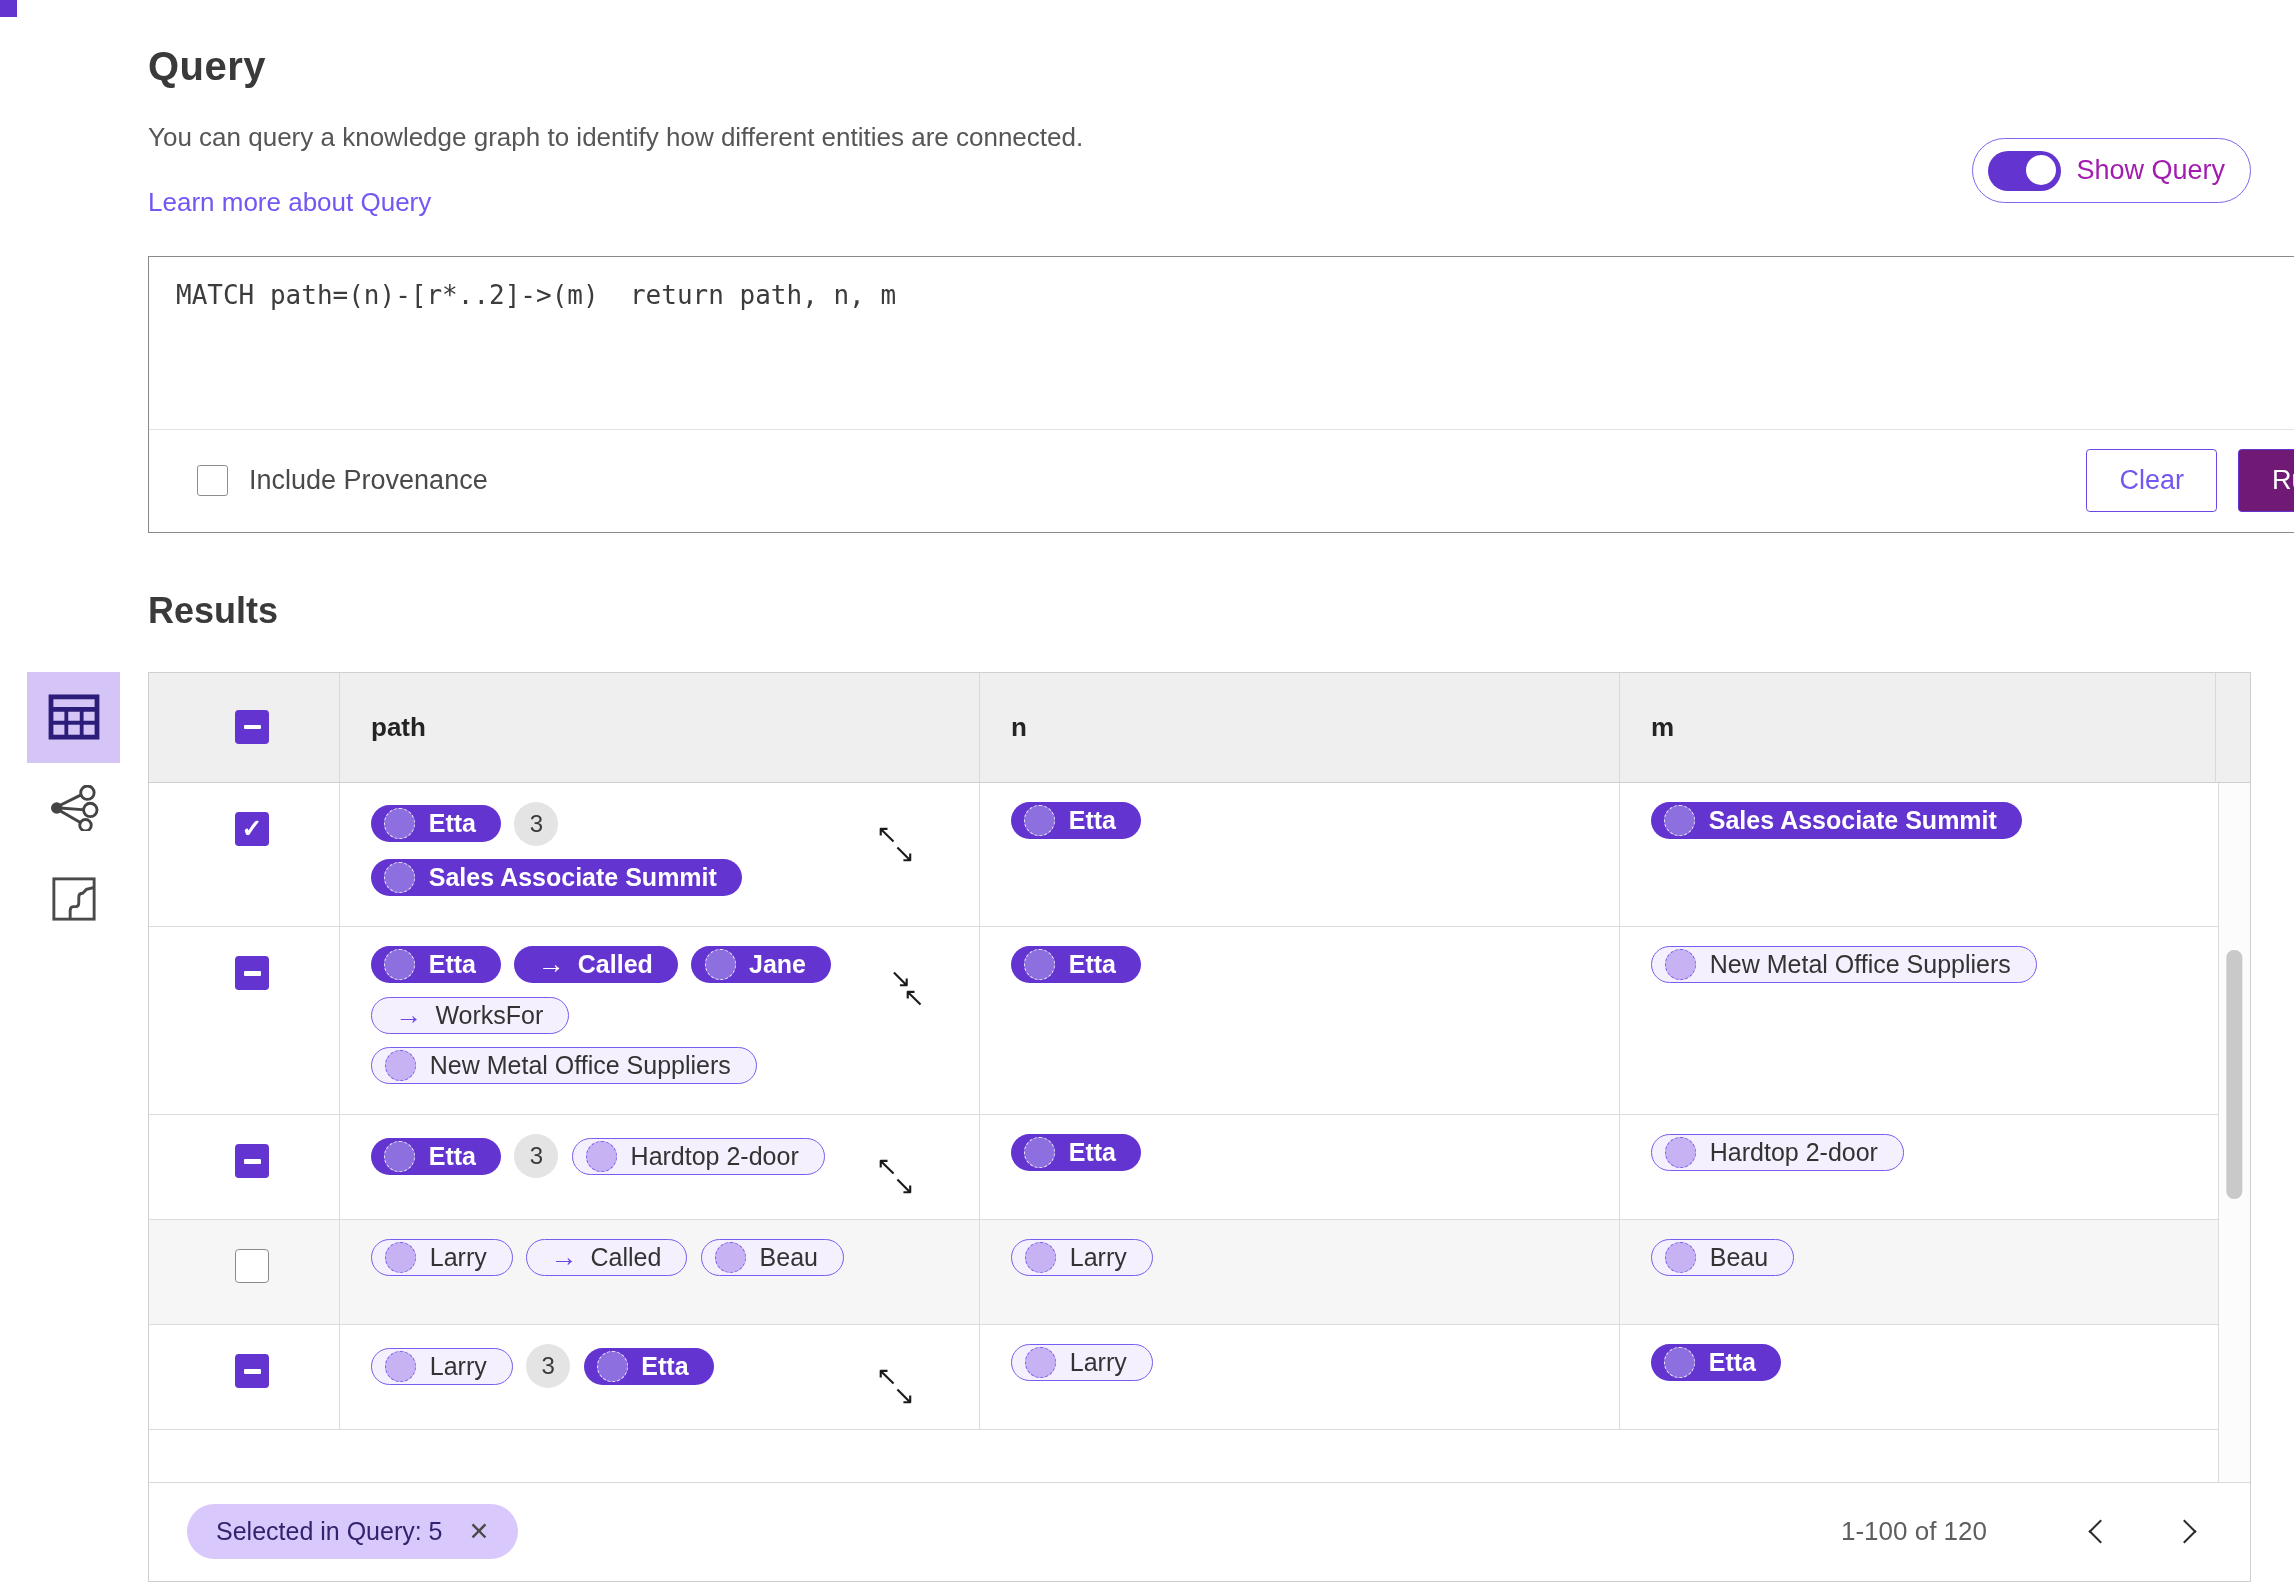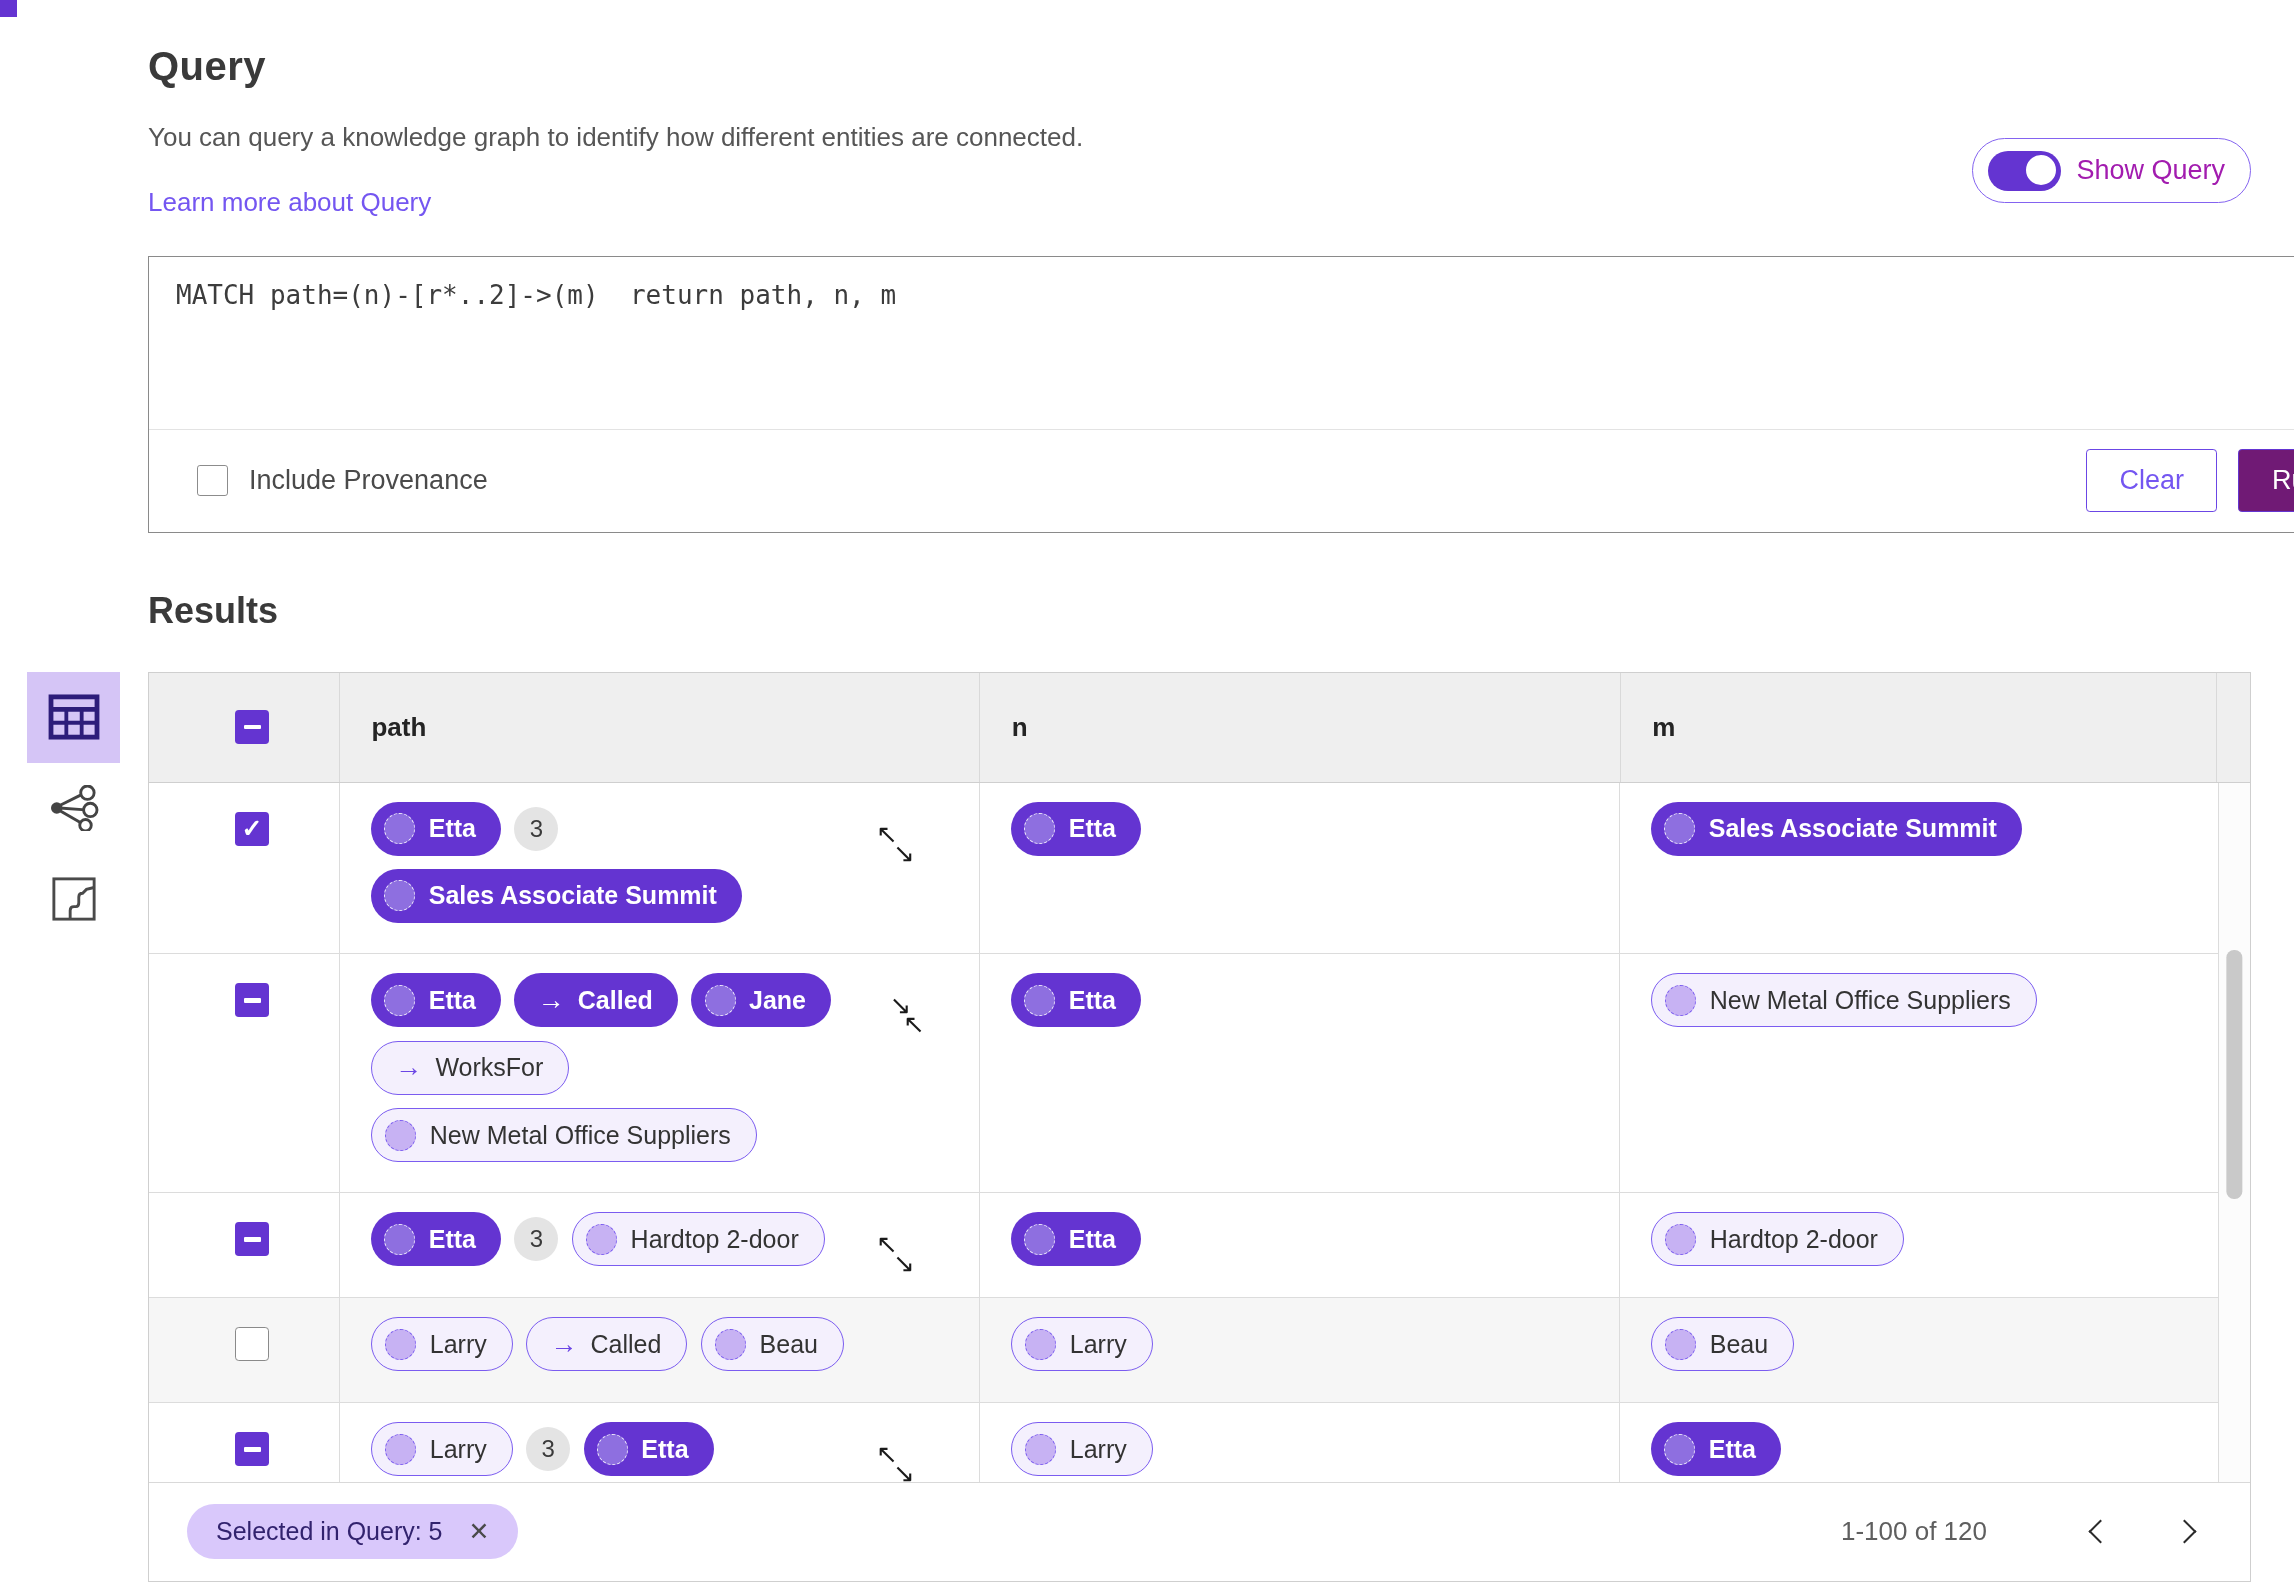--- a/index.html
+++ b/index.html
@@ -39,21 +39,21 @@
   
   h2.results-title { margin-top:57px; font-size:36px; font-weight:700; color:#3a3a3a; }
   .results-body { position:relative; margin-top:40px; }
 
   .view-rail { position:absolute; left:-121px; top:0; width:93px; display:flex; flex-direction:column; }
   .rail-item { width:93px; height:91px; display:flex; align-items:center; justify-content:center; cursor:pointer; }
   .rail-item.selected { background:#d5c5f6; }
 
   .table-container { width:2103px; border:1px solid #cfcfcf; background:#fff; }
 
-  .thead { display:flex; background:#efefef; height:110px; border-bottom:1px solid #cfcfcf;justify-content:space-between; }
+  .thead { display:flex; background:#efefef; height:110px; border-bottom:1px solid #cfcfcf; }
   .th { display:flex; align-items:center; font-size:26px; font-weight:700; color:#242424; border-right:1px solid #d9d9d9; }
   .col-check { width:191px; padding-left:86px; }
   .col-path { width:640px; padding-left:31px; }
   .col-n { width:640px; padding-left:31px; }
   .col-m { width:596px; padding-left:31px; }
   .col-gutter { width:32.5px; border-right:none; }
 
   .tbody { position:relative; height:699px; overflow:hidden; }
   .gutter-strip { position:absolute; right:0; top:0; bottom:0; width:32.5px; border-left:1px solid #dcdcdc; background:#fcfcfc; }
   .scroll-thumb { position:absolute; top:167px; left:50%; transform:translateX(-50%); width:15.3px; height:249px; background:#c9c9c9; border-radius:7.6px; cursor:pointer; }
@@ -67,21 +67,21 @@
   .cell.c-m { width:596px; padding-left:31px; border-right:none; }
 
   .checkbox { display:inline-flex; align-items:center; justify-content:center; width:34px; height:34px; border-radius:3.8px; cursor:pointer; }
   .checkbox.unchecked { border:1.9px solid #8a8a8a; background:#fff; }
   .checkbox.checked, .checkbox.indeterminate { background:#6434d1; }
   .checkbox.checked::after { content:"✓"; color:#fff; font-size:25px; font-weight:700; }
   .checkbox.indeterminate::after { content:""; width:17px; height:4.8px; background:#fff; border-radius:1px; }
 
   .pill-line { display:flex; align-items:center; gap:13.4px; margin-bottom:13.4px; }
   .pill-line:last-child { margin-bottom:0; }
-  .pill { display:inline-flex; align-items:center; gap:13.4px; height:54px; border-radius:27px; padding:0 25px 0 13.4px; font-size:25px; cursor:pointer; }
+  .pill { display:inline-flex; align-items:center; gap:13.4px; height:37px; border-radius:27px; padding:0 25px 0 13.4px; font-size:25px; cursor:pointer; }
   .pill.filled { background:#6434d1; color:#fff; font-weight:700; }
   .pill.outlined { background:#f4f0fd; border:1.9px solid #7b5cf0; color:#333; font-weight:400; }
   .dot { width:31px; height:31px; border-radius:50%; flex:none; }
   .pill.filled .dot { background:#8e6fe0; border:1.9px dashed rgba(255,255,255,0.85); }
   .pill.outlined .dot { background:#c7b2f3; border:1.9px dashed #7b5cf0; }
   .pill .arrow { font-size:27px; line-height:1; padding-left:9.6px; }
   .pill.filled .arrow { color:#fff; }
   .pill.outlined .arrow { color:#6b46e5; }
   .badge { width:44px; height:44px; border-radius:50%; background:#e4e4e4; color:#3a3a3a; font-size:24px; display:inline-flex; align-items:center; justify-content:center; flex:none; }
 

